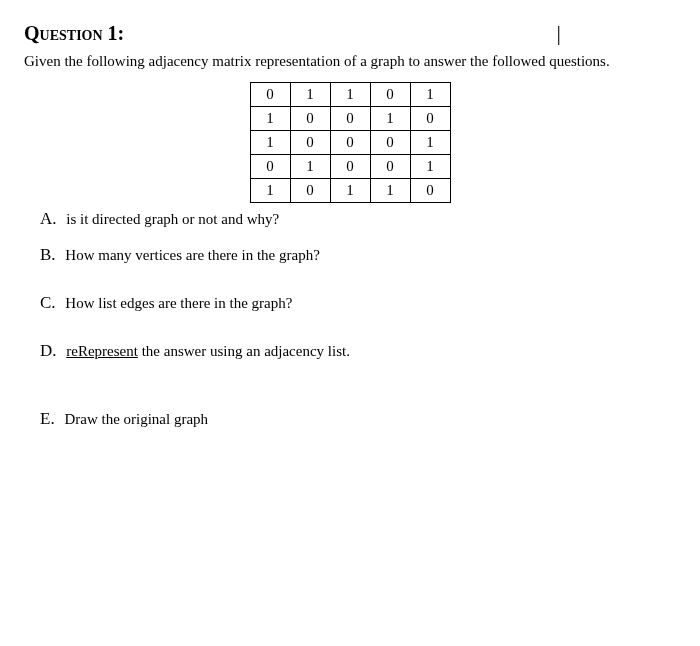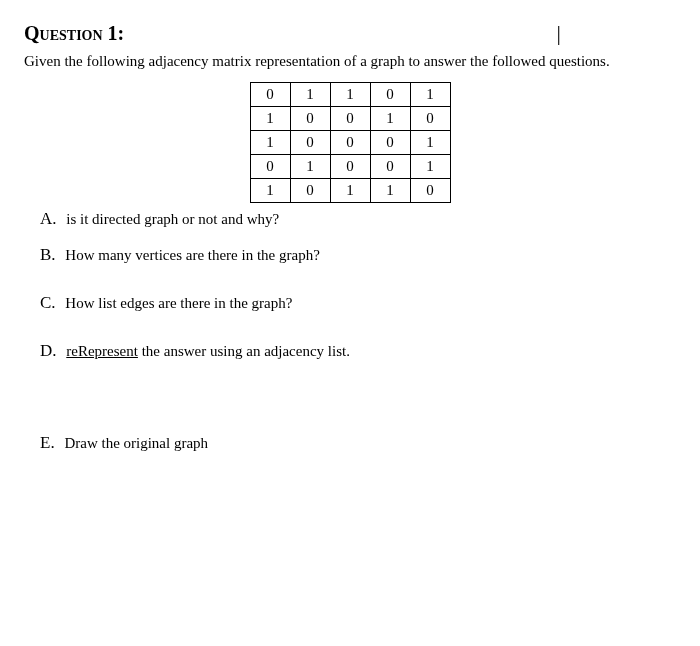--- a/index.html
+++ b/index.html
@@ -53,21 +53,21 @@
     .part {
       margin-bottom: 28px;
       font-size: 15px;
       padding-left: 16px;
     }
     .part-A {
       margin-top: 2px;
       margin-bottom: 16px;
     }
     .part-E {
-      margin-top: 72px;
+      margin-top: 48px;
     }
     .part-label {
       font-size: 17px;
       margin-right: 6px;
     }
     .underline-red {
       text-decoration-line: underline;
       text-decoration-style: wavy;
       text-decoration-color: #cc0000;
       text-decoration-thickness: 1px;

